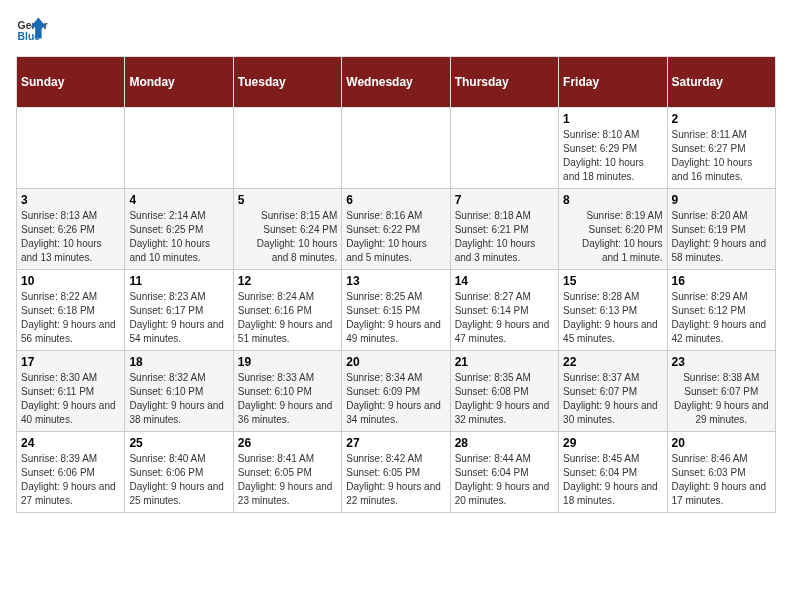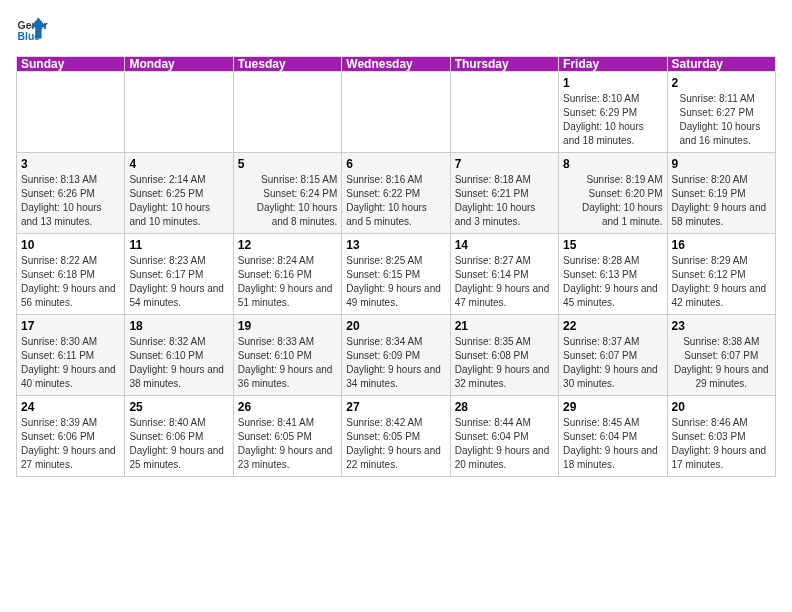--- a/index.html
+++ b/index.html
@@ -36,23 +36,23 @@
     .subtitle {
       font-size: 15px;
       color: #555;
     }
     table {
       width: 100%;
       border-collapse: collapse;
       font-size: 11px;
     }
     thead tr th {
-      background: #a21caf;
+      background: #7f1d1d;
       color: #fff;
-      padding: 0 4px;
+      padding: 18px 4px;
       text-align: left;
       font-weight: bold;
       font-size: 12px;
       border: 1px solid #ddd;
     }
     tbody tr td {
       vertical-align: top;
       padding: 4px;
       border: 1px solid #ccc;
       min-height: 70px;
@@ -114,21 +114,21 @@
         <td class="empty"></td>
         <td class="empty"></td>
         <td>
           <div class="day-num">1</div>
           <div class="day-info" style="white-space: pre-line;">Sunrise: 8:10 AM
 Sunset: 6:29 PM
 Daylight: 10 hours and 18 minutes.</div>
         </td>
         <td>
           <div class="day-num">2</div>
-          <div class="day-info" style="white-space: pre-line; margin-left: 8px;">Sunrise: 8:11 AM
+          <div class="day-info" style="white-space: pre-line;">Sunrise: 8:11 AM
 Sunset: 6:27 PM
 Daylight: 10 hours and 16 minutes.</div>
         </td>
       </tr>
       <tr>
         <td>
           <div class="day-num">3</div>
           <div class="day-info" style="white-space: pre-line;">Sunrise: 8:13 AM
 Sunset: 6:26 PM
 Daylight: 10 hours and 13 minutes.</div>

